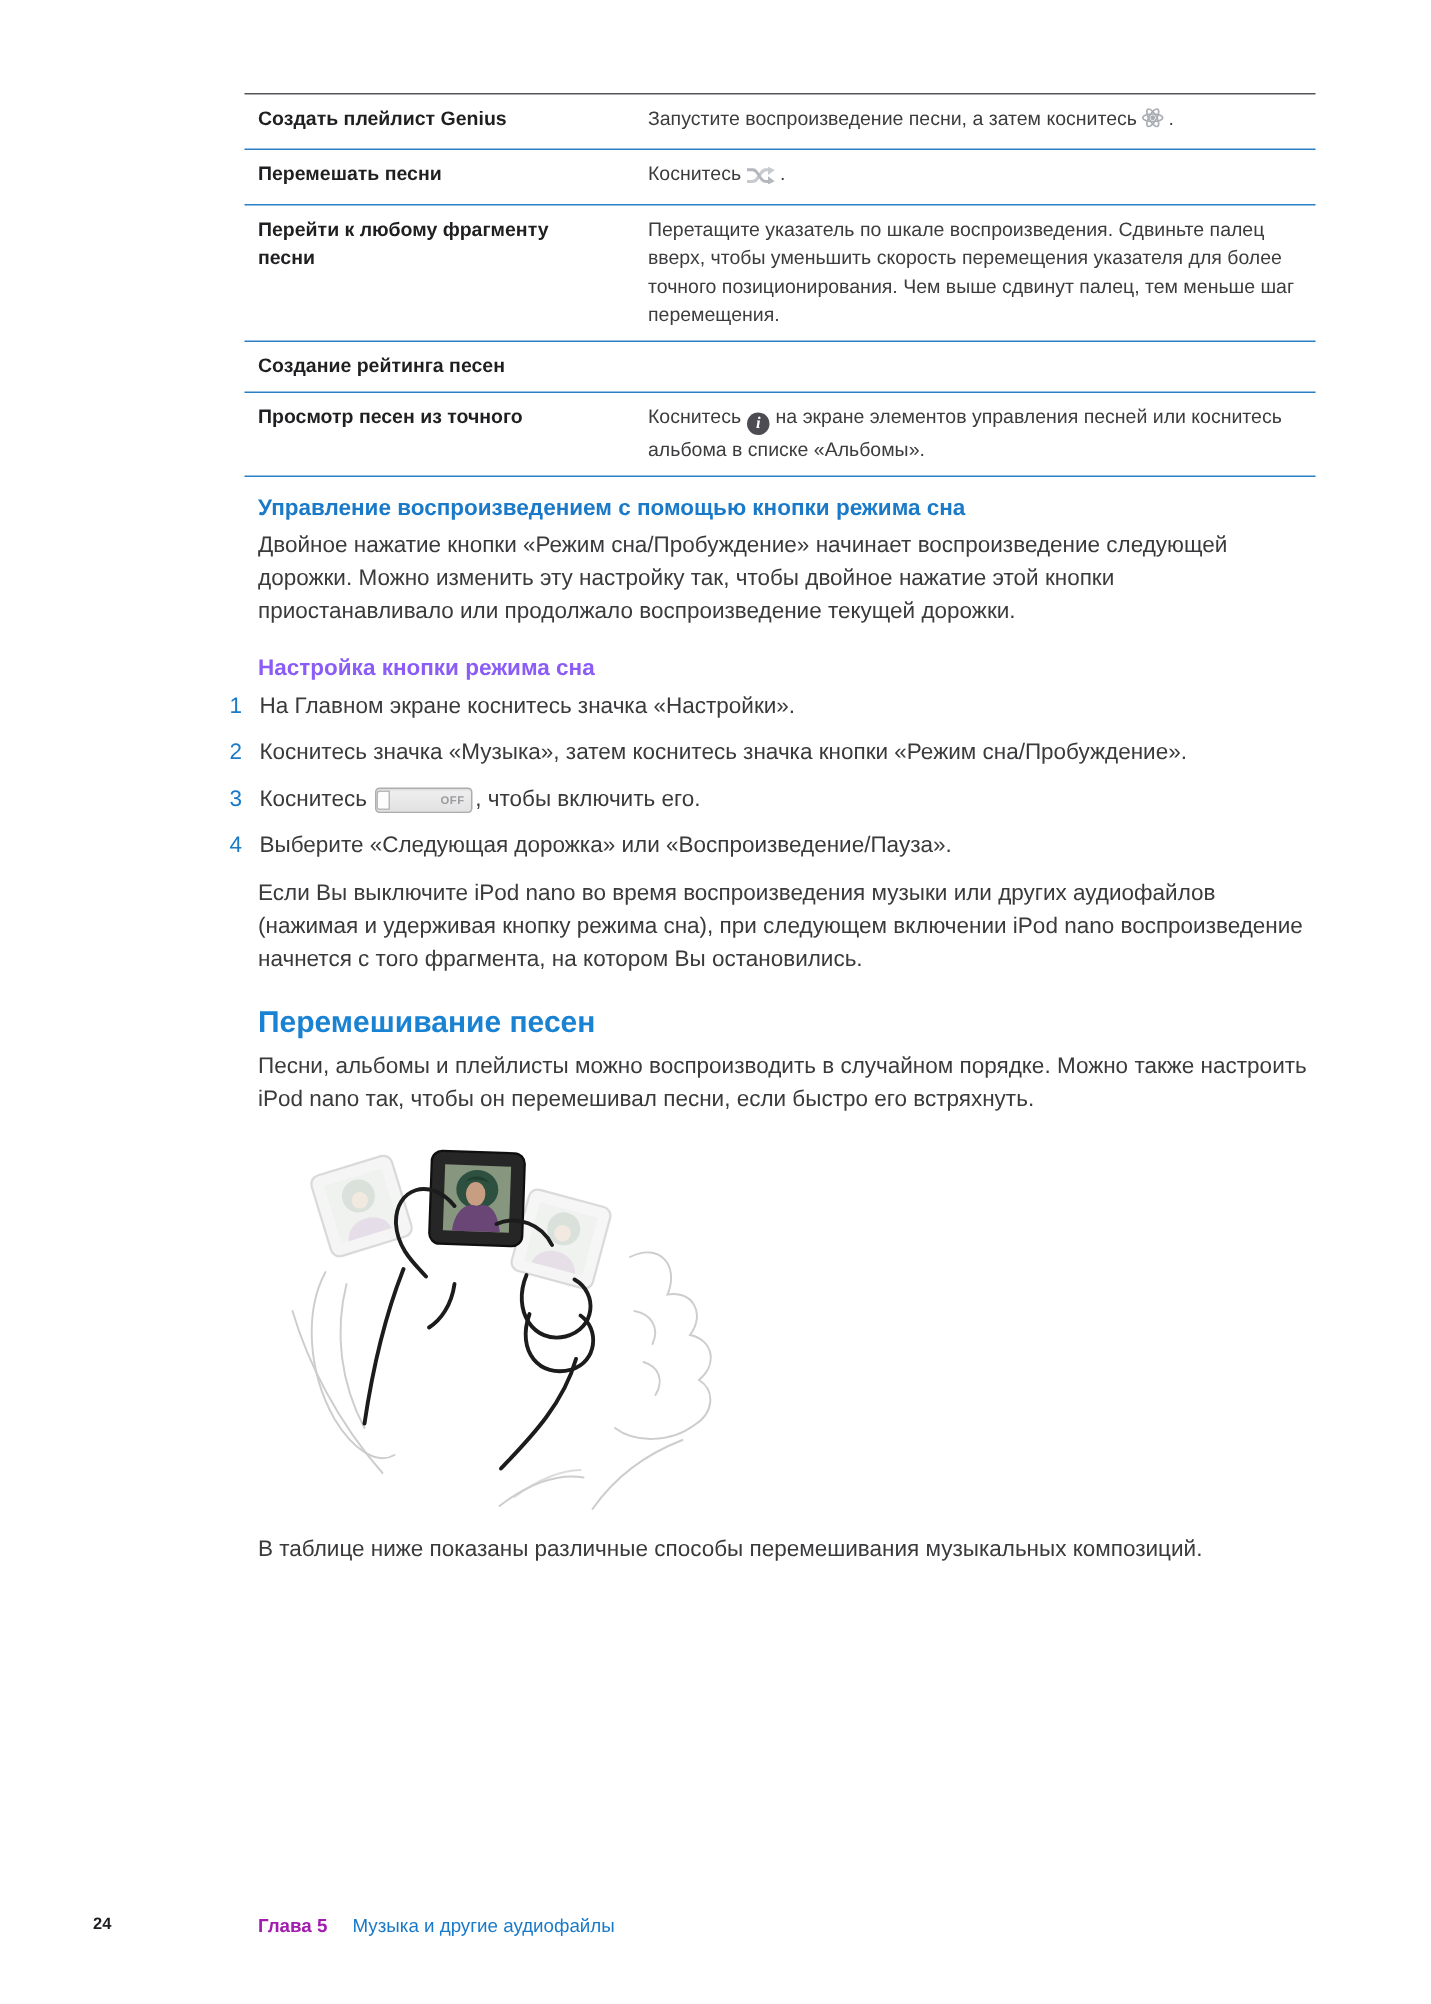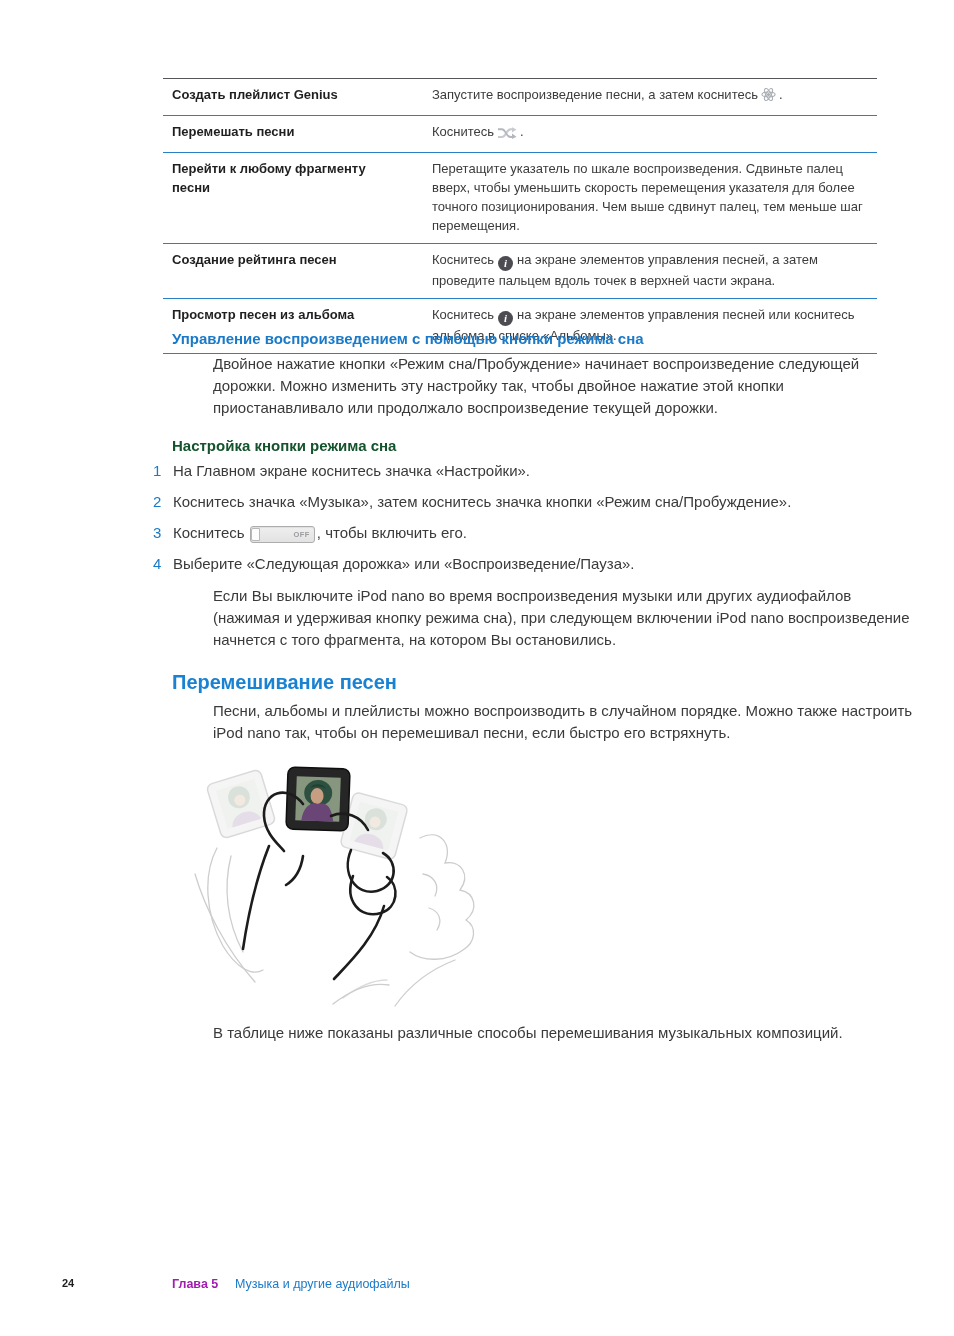--- a/index.html
+++ b/index.html
@@ -1,34 +1,34 @@
 <!DOCTYPE html>
 <html><head>
 <meta charset="utf-8">
 <style>
   html,body{margin:0;padding:0;background:#ffffff;}
   .page{
     position:relative;width:954px;height:1336px;background:#ffffff;overflow:hidden;
     font-family:"Liberation Sans","DejaVu Sans",sans-serif;color:#3a3a3c;
   }
   
-  .guide-table{position:absolute;top:78px;left:163px;width:714px;border-top:1px solid #56565a;font-size:13px;}
+  .guide-table{position:absolute;top:62px;left:163px;width:714px;border-top:1px solid #56565a;font-size:13px;}
   .trow{display:flex;border-bottom:1.5px solid #2a80c5;padding:6px 0 8px 0;}
   .tlabel{width:245px;box-sizing:border-box;padding-left:9px;padding-right:14px;font-weight:bold;color:#1f1f21;line-height:19px;}
   .tdesc{flex:1;line-height:19px;color:#3c3c3e;padding-right:6px;margin-left:24px;}
   
   .icon-inline{display:inline-block;vertical-align:-3px;margin:0 3px;}
   .info-icon{display:inline-flex;align-items:center;justify-content:center;width:15px;height:15px;border-radius:50%;
     background:#4c4c52;color:#fff;font-family:"Liberation Serif","DejaVu Serif",serif;font-style:italic;font-weight:bold;
     font-size:11px;vertical-align:-3px;margin:0 4px;}
   
   .h-sub{position:absolute;left:172px;font-size:15px;font-weight:bold;color:#1a7ac8;}
   .h-big{position:absolute;left:172px;font-size:20px;font-weight:bold;color:#1a82d2;}
-  .h-bold{position:absolute;left:172px;font-size:15px;font-weight:bold;color:#14532d;}
-  .para{position:absolute;left:172px;width:700px;font-size:15px;line-height:22px;color:#3a3a3c;margin-left:41px;}
+  .h-bold{position:absolute;left:172px;font-size:15px;font-weight:bold;color:#8b5cf6;}
+  .para{position:absolute;left:172px;width:700px;font-size:15px;line-height:22px;color:#3a3a3c;}
   
   .steps{position:absolute;left:153px;top:460px;width:720px;font-size:15px;}
   .step{display:flex;margin-bottom:9px;line-height:22px;}
   .step-num{color:#1a7ac8;width:14px;flex:none;text-align:left;}
   .step-text{margin-left:6px;color:#3a3a3c;}
   
   .off-switch{display:inline-flex;align-items:center;height:15px;border:1px solid #adadad;border-radius:3px;
     background:linear-gradient(#efefef,#e2e2e2);vertical-align:-3px;margin:0 2px 0 5px;box-shadow:inset 0 1px 1px rgba(0,0,0,.07);gap:31px;}
   .off-knob{width:9px;height:13px;margin:0;background:#fdfdfd;border:1px solid #b9b9b9;border-radius:2px 0 0 2px;box-sizing:border-box;}
   .off-label{font-size:7.5px;font-weight:bold;color:#9b9ba0;letter-spacing:.4px;padding:0 4px 0 3px;}
@@ -72,27 +72,24 @@
       </div>
     </div>
 
     <div class="trow">
       <div class="tlabel">Перейти к любому фрагменту песни</div>
       <div class="tdesc">Перетащите указатель по шкале воспроизведения. Сдвиньте палец вверх, чтобы уменьшить скорость перемещения указателя для более точного позиционирования. Чем выше сдвинут палец, тем меньше шаг перемещения.</div>
     </div>
 
     <div class="trow">
       <div class="tlabel">Создание рейтинга песен</div>
-      <div class="tdesc">
-        <span>Коснитесь</span><span class="info-icon">i</span><span>на экране элементов управления песней, а затем проведите пальцем вдоль точек в верхней части экрана.</span>
-      </div>
     </div>
 
     <div class="trow">
-      <div class="tlabel">Просмотр песен из альбома</div>
+      <div class="tlabel">Просмотр песен из точного</div>
       <div class="tdesc">
         <span>Коснитесь</span><span class="info-icon">i</span><span>на экране элементов управления песней или коснитесь альбома в списке «Альбомы».</span>
       </div>
     </div>
   </div>
 
   <div class="h-sub" style="top:330px;">Управление воспроизведением с помощью кнопки режима сна</div>
   <div class="para" style="top:353px;width:705px;">Двойное нажатие кнопки «Режим сна/Пробуждение» начинает воспроизведение следующей дорожки. Можно изменить эту настройку так, чтобы двойное нажатие этой кнопки приостанавливало или продолжало воспроизведение текущей дорожки.</div>
 
   <div class="h-bold" style="top:437px;">Настройка кнопки режима сна</div>

